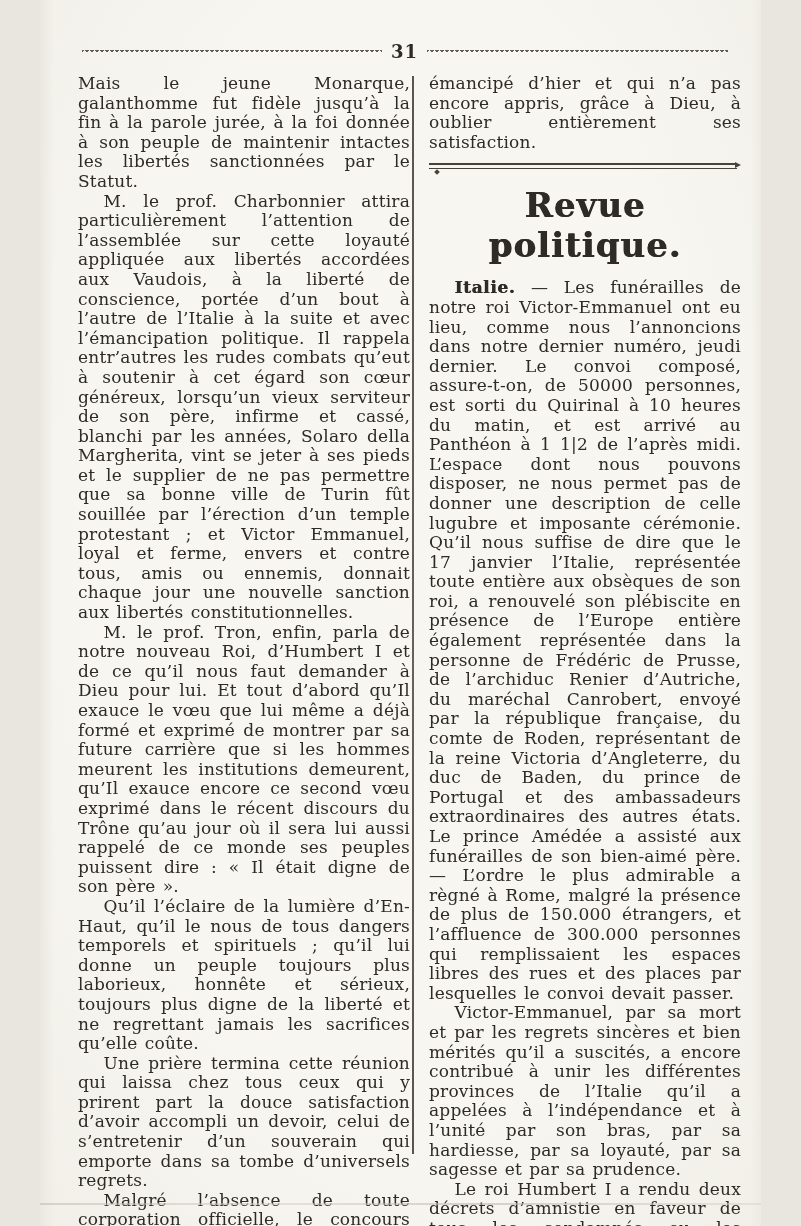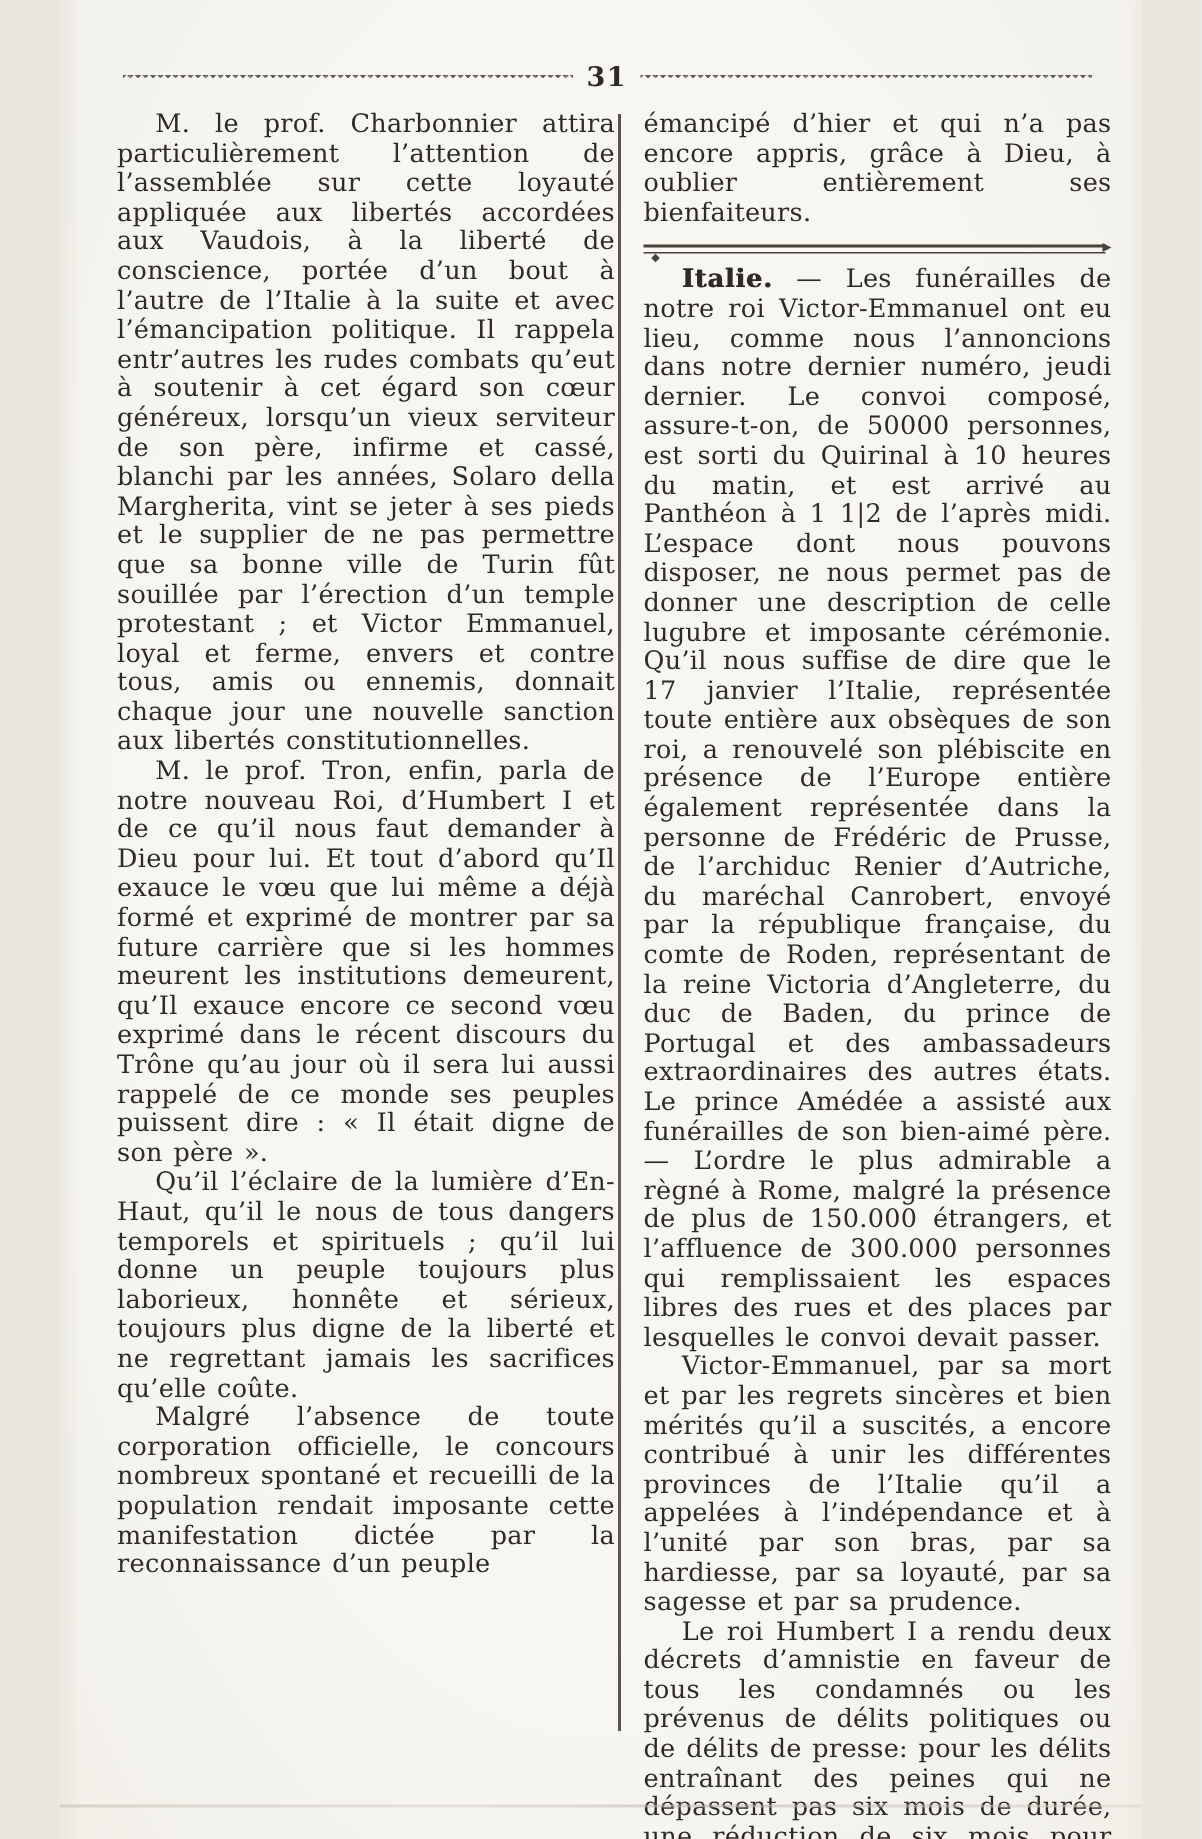--- a/index.html
+++ b/index.html
@@ -110,37 +110,40 @@
 
 <div class="page">
 
   <div class="header">
     <div class="zigzag z-left"></div>
     <div class="pagenum">31</div>
     <div class="zigzag z-right"></div>
   </div>
 
   <div class="col col-left">
+    <p class="para no-indent">Mais le jeune Monarque, galanthomme fut fidèle jusqu’à la fin à la parole jurée, à la foi donnée à son peuple de maintenir intactes les libertés sanctionnées par le Statut.</p>
     <p class="para">M. le prof. Charbonnier attira particulièrement l’attention de l’assemblée sur cette loyauté appliquée aux libertés accordées aux Vaudois, à la liberté de conscience, portée d’un bout à l’autre de l’Italie à la suite et avec l’émancipation politique. Il rappela entr’autres les rudes combats qu’eut à soutenir à cet égard son cœur généreux, lorsqu’un vieux serviteur de son père, infirme et cassé, blanchi par les années, Solaro della Margherita, vint se jeter à ses pieds et le supplier de ne pas permettre que sa bonne ville de Turin fût souillée par l’érection d’un temple protestant ; et Victor Emmanuel, loyal et ferme, envers et contre tous, amis ou ennemis, donnait chaque jour une nouvelle sanction aux libertés constitutionnelles.</p>
     <p class="para">M. le prof. Tron, enfin, parla de notre nouveau Roi, d’Humbert I et de ce qu’il nous faut demander à Dieu pour lui. Et tout d’abord qu’Il exauce le vœu que lui même a déjà formé et exprimé de montrer par sa future carrière que si les hommes meurent les institutions demeurent, qu’Il exauce encore ce second vœu exprimé dans le récent discours du Trône qu’au jour où il sera lui aussi rappelé de ce monde ses peuples puissent dire : « Il était digne de son père ».</p>
     <p class="para">Qu’il l’éclaire de la lumière d’En-Haut, qu’il le nous de tous dangers temporels et spirituels ; qu’il lui donne un peuple toujours plus laborieux, honnête et sérieux, toujours plus digne de la liberté et ne regrettant jamais les sacrifices qu’elle coûte.</p>
+    <p class="para">Une prière termina cette réunion qui laissa chez tous ceux qui y prirent part la douce satisfaction d’avoir accompli un devoir, celui de s’entretenir d’un souverain qui emporte dans sa tombe d’universels regrets.</p>
     <p class="para">Malgré l’absence de toute corporation officielle, le concours nombreux spontané et recueilli de la population rendait imposante cette manifestation dictée par la reconnaissance d’un peuple</p>
   </div>
 
   <div class="col-divider"></div>
 
   <div class="col col-right">
-    <p class="para no-indent">émancipé d’hier et qui n’a pas encore appris, grâce à Dieu, à oublier entièrement ses bienfaiteurs.</p>
+    <p class="para no-indent">émancipé d’hier et qui n’a pas encore appris, grâce à Dieu, à oublier entièrement ses satisfaction.</p>
 
     <div class="section-divider">
       <div class="double-rule"></div>
       <div class="double-rule-arrow"></div>
       <span class="orn"></span>
     </div>
 
+    <h1 class="section-title">Revue politique.</h1>
 
     <p class="para"><b class="lead">Italie.</b> <span>— Les funérailles de notre roi Victor-Emmanuel ont eu lieu, comme nous l’annoncions dans notre dernier numéro, jeudi dernier. Le convoi composé, assure-t-on, de 50000 personnes, est sorti du Quirinal à 10 heures du matin, et est arrivé au Panthéon à 1 1|2 de l’après midi. L’espace dont nous pouvons disposer, ne nous permet pas de donner une description de celle lugubre et imposante cérémonie. Qu’il nous suffise de dire que le 17 janvier l’Italie, représentée toute entière aux obsèques de son roi, a renouvelé son plébiscite en présence de l’Europe entière également représentée dans la personne de Frédéric de Prusse, de l’archiduc Renier d’Autriche, du maréchal Canrobert, envoyé par la république française, du comte de Roden, représentant de la reine Victoria d’Angleterre, du duc de Baden, du prince de Portugal et des ambassadeurs extraordinaires des autres états. Le prince Amédée a assisté aux funérailles de son bien-aimé père. — L’ordre le plus admirable a règné à Rome, malgré la présence de plus de 150.000 étrangers, et l’affluence de 300.000 personnes qui remplissaient les espaces libres des rues et des places par lesquelles le convoi devait passer.</span></p>
 
     <p class="para">Victor-Emmanuel, par sa mort et par les regrets sincères et bien mérités qu’il a suscités, a encore contribué à unir les différentes provinces de l’Italie qu’il a appelées à l’indépendance et à l’unité par son bras, par sa hardiesse, par sa loyauté, par sa sagesse et par sa prudence.</p>
     <p class="para">Le roi Humbert I a rendu deux décrets d’amnistie en faveur de tous les condamnés ou les prévenus de délits politiques ou de délits de presse: pour les délits entraînant des peines qui ne dépassent pas six mois de durée, une réduction de six mois pour les condamnations majeures et commutation de la peine de mort en celle des tra-</p>
   </div>
 
   <div class="bottom-rule"></div>
 
 </div>

